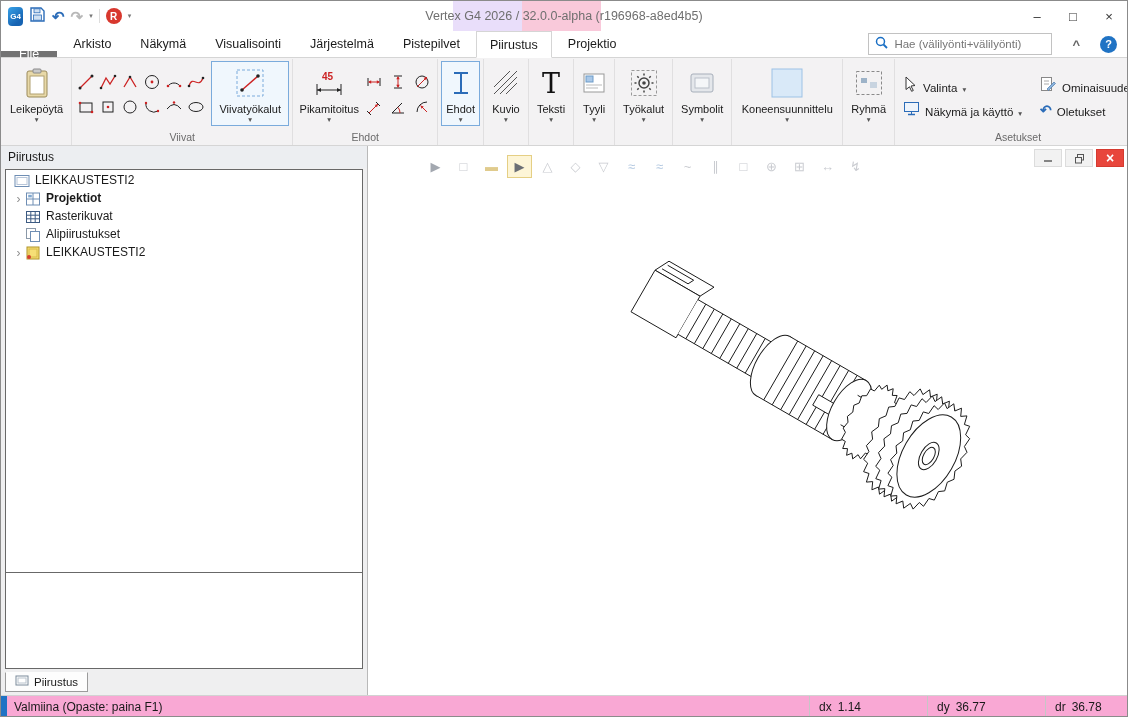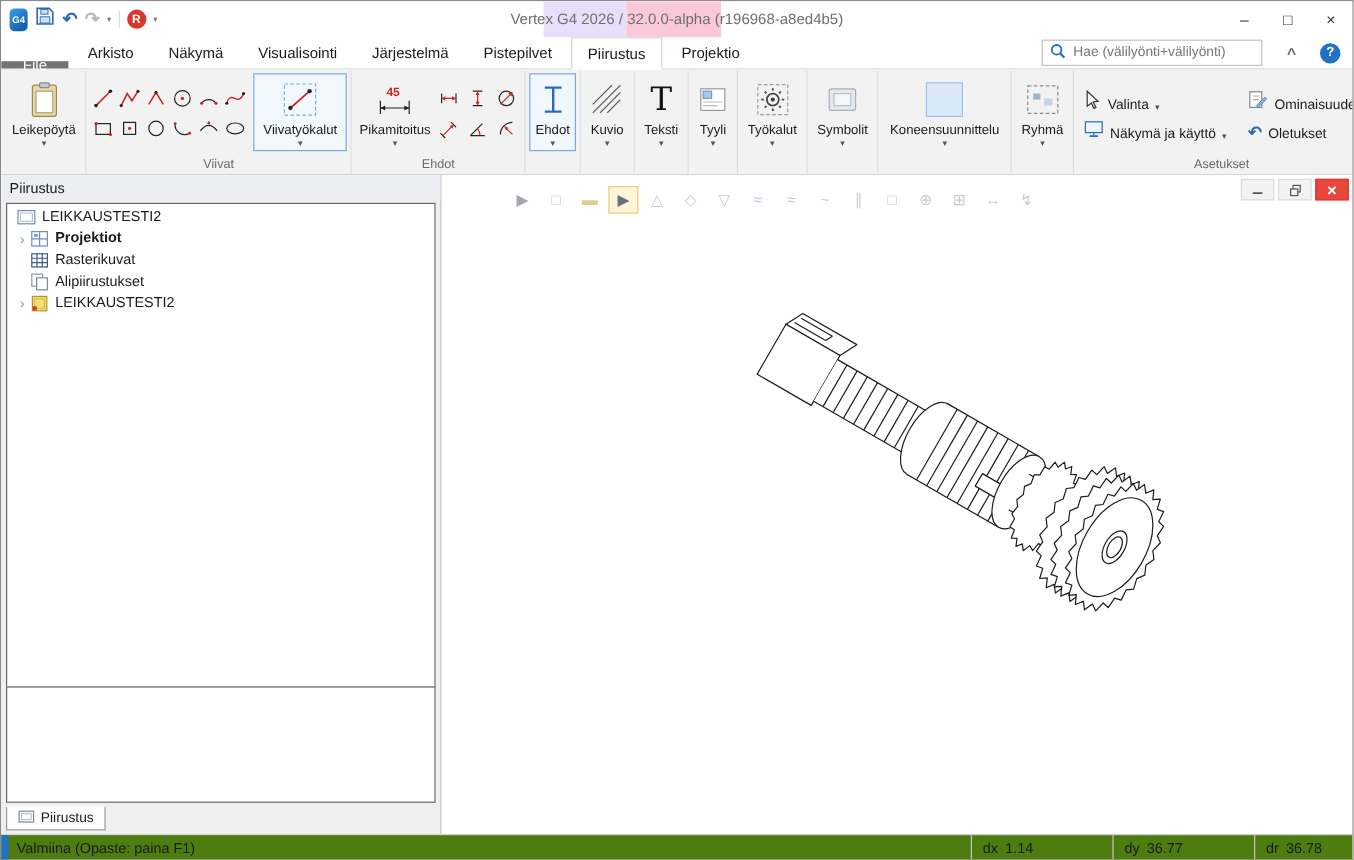--- a/index.html
+++ b/index.html
@@ -72,21 +72,21 @@
   .doc-btn.close { background:#e8463c; border-color:#d53a30; color:#fff; font-size:14px; font-weight:bold; }
   .fade-toolbar { position:absolute; top:9px; left:55px; display:flex; gap:3px; z-index:4; }
   .ftool { width:25px; height:23px; display:flex; align-items:center; justify-content:center; font-size:13px; color:#caccd1; border:1px solid transparent; }
   .ftool.dark { color:#a3a8b0; }
   .ftool.yellow { color:#e0cb8d; }
   .ftool.blue { color:#b3c8e0; }
   .ftool.active { background:#fdf5d7; border-color:#e5cf84; color:#6b6e74; }
   .cad { position:absolute; left:245px; top:105px; }
 
   
-  .statusbar { height:22px; background:#4d7c0f; border-top:1px solid #d2d2d2; display:flex; align-items:center; font-size:12px; }
+  .statusbar { height:22px; background:#f9a8d4; border-top:1px solid #d2d2d2; display:flex; align-items:center; font-size:12px; }
   .status-accent { width:6px; height:100%; background:#2073c4; }
   .status-msg { padding-left:7px; }
   .status-cells { margin-left:auto; display:flex; height:100%;gap:44px; }
   .scell { border-left:1px solid #c6c6c6; display:flex; align-items:center; gap:6px; padding:0 9px; width:74px; }
   .scell:last-child { width:82px; }
 </style>
 </head>
 <body>
 
 <div class="app">

